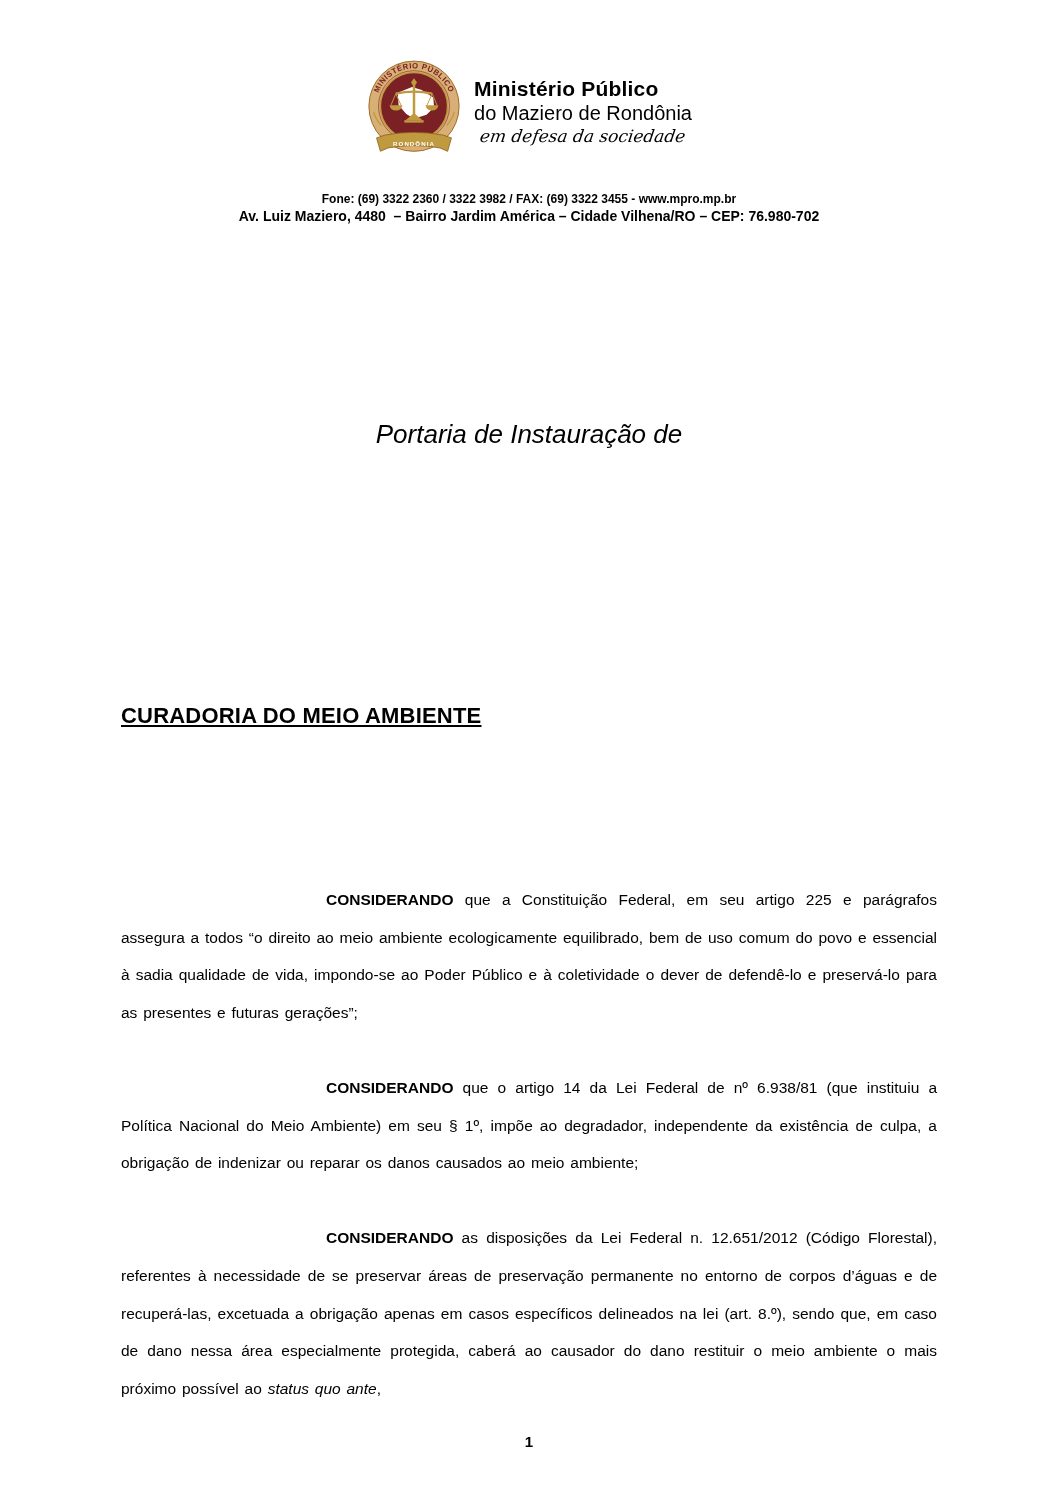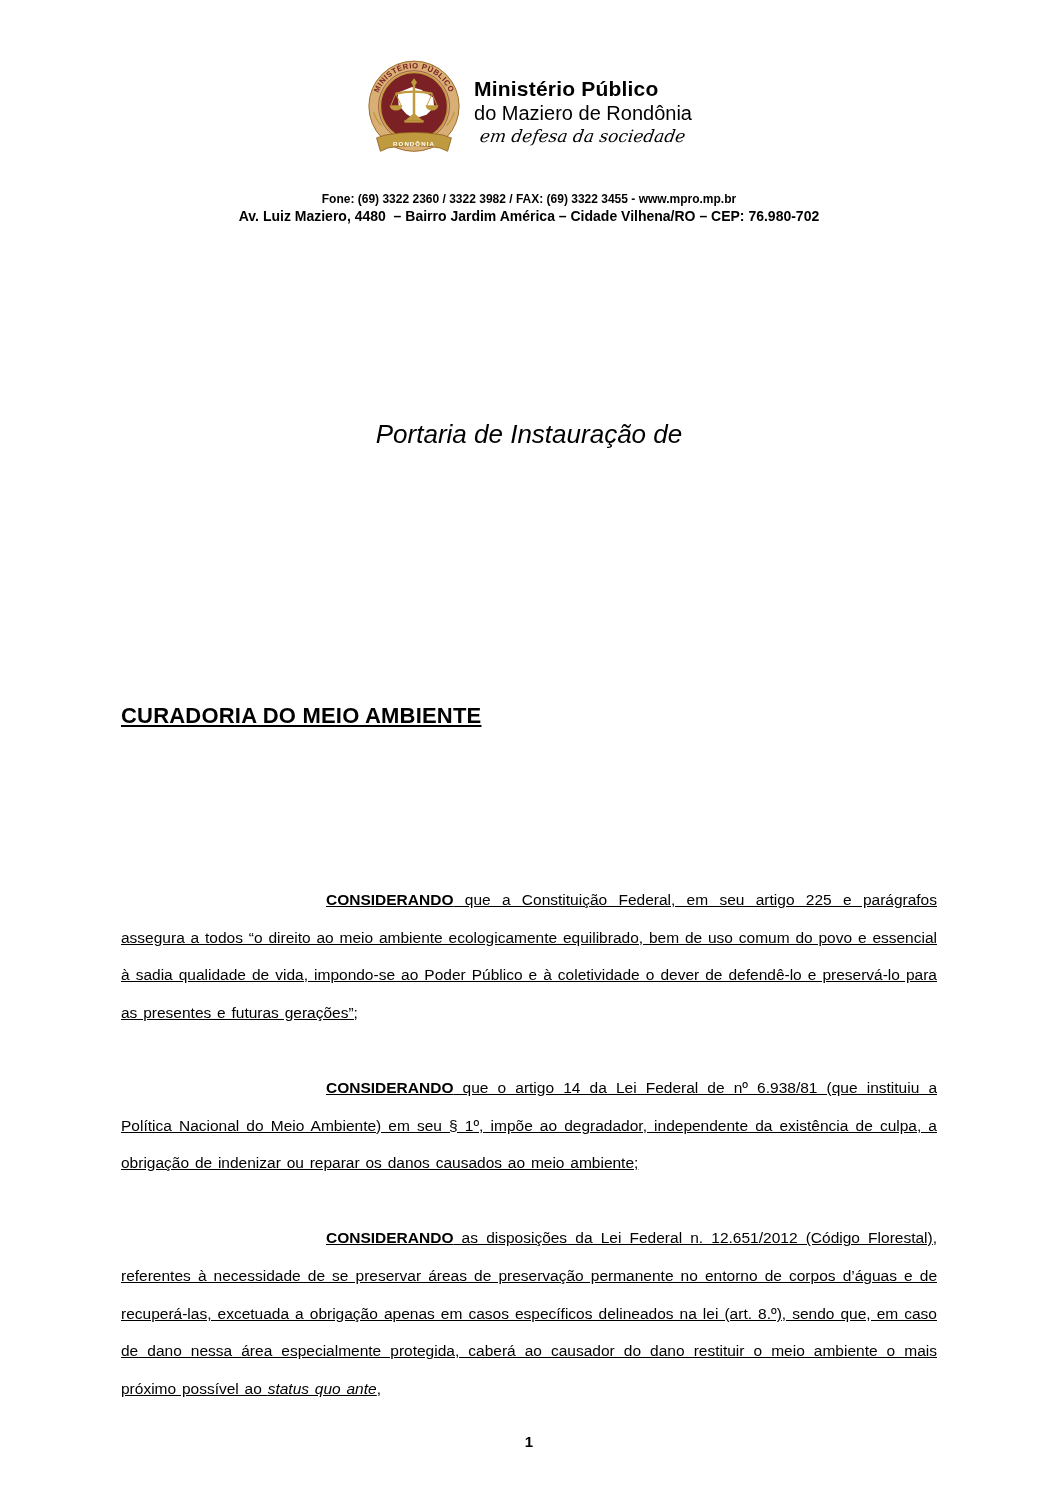--- a/index.html
+++ b/index.html
@@ -73,21 +73,21 @@
   
   .body-text {
     position: absolute;
     top: 881px; left: 121px;
     width: 816px;
     font-size: 15.5px;
     line-height: 37.6px;
     text-align: justify;
     word-spacing: 1.5px;
   }
-  .para { margin: 0 0 37.6px 0; text-indent: 205px; text-decoration: underline; }
+  .para { margin: 0 0 37.6px 0; text-indent: 205px; }
   .para:last-child { margin-bottom: 0; }
   .lead { font-weight: bold; }
   .ital { font-style: italic; }
 
   
   .page-number {
     position: absolute;
     top: 1433px; left: 0; right: 0;
     text-align: center;
     font-weight: bold;

